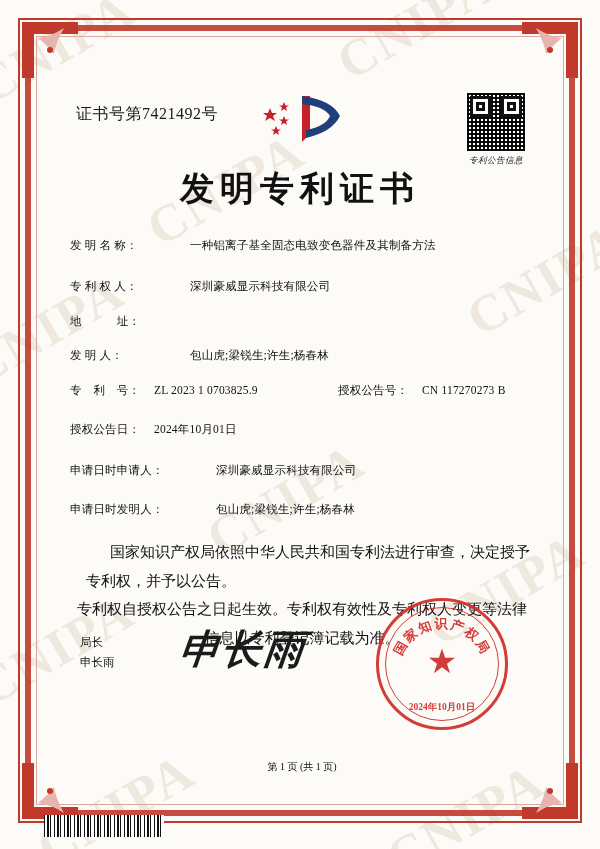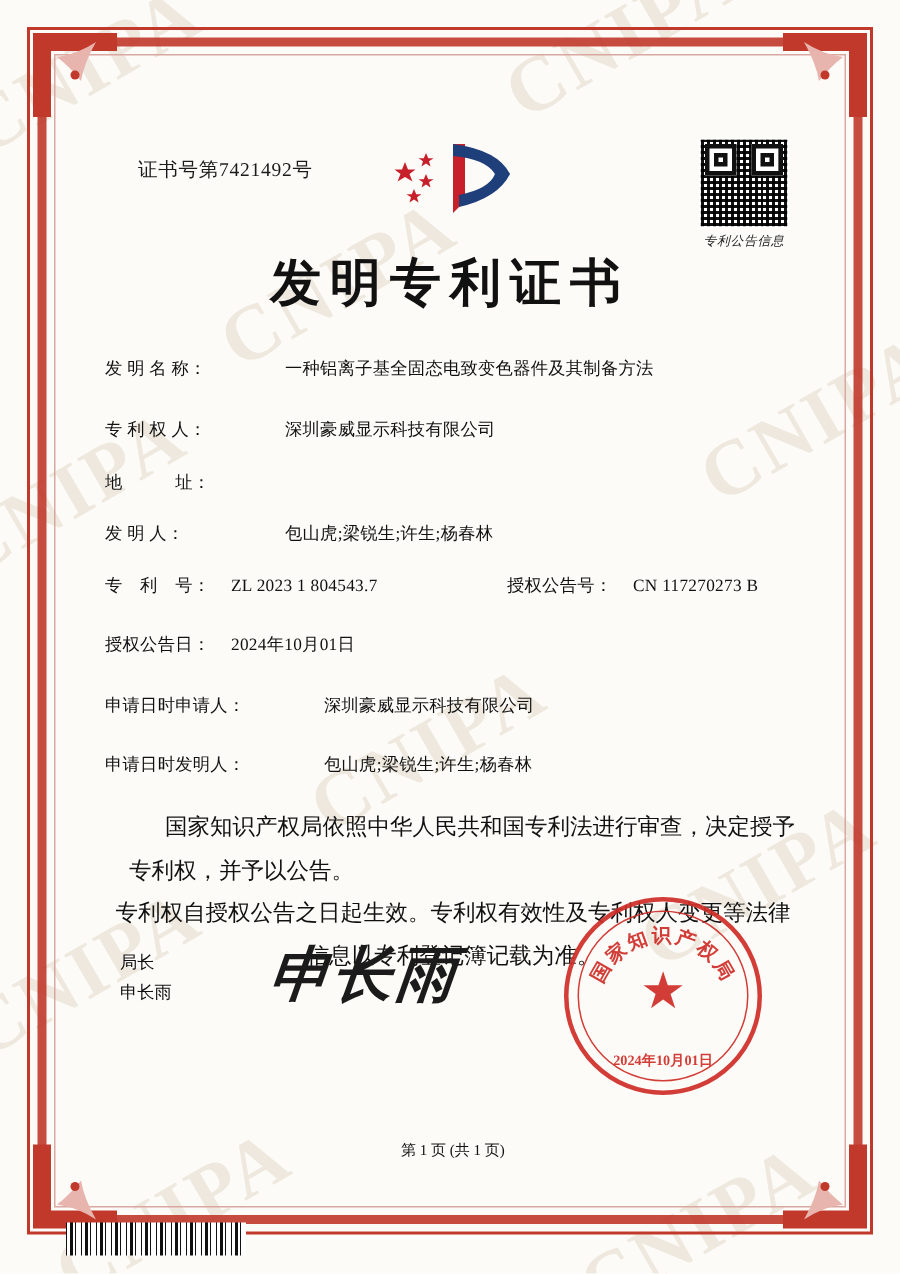--- a/index.html
+++ b/index.html
@@ -80,23 +80,23 @@
     position: absolute;
     left: 48px;
     right: 48px;
     top: 48px;
     bottom: 52px;
     z-index: 5;
   }
 
   .cert-no {
     position: absolute;
-    left: 44px;
+    left: 28px;
     top: 56px;
-    font-size: 13px;
+    font-size: 16px;
     color: #1a1a1a;
     letter-spacing: .5px;
   }
 
   .emblem {
     position: absolute;
     left: 50%;
     top: 42px;
     transform: translateX(-50%);
     width: 120px;
@@ -390,21 +390,21 @@
       </div>
 
       <div class="row">
         <div class="label">发 明 人：</div>
         <div class="value">包山虎;梁锐生;许生;杨春林</div>
       </div>
 
       <div class="row two" style="">
         <div class="cell">
           <div class="label">专　利　号：</div>
-          <div class="value">ZL 2023 1 804543.7</div>
+          <div class="value">ZL 2023 1 0703825.9</div>
         </div>
         <div class="cell right">
           <div class="label">授权公告号：</div>
           <div class="value">CN 117270273 B</div>
         </div>
       </div>
 
       <div class="row two" style="margin-top:24px;">
         <div class="cell right">
           <div class="label">授权公告日：</div>

